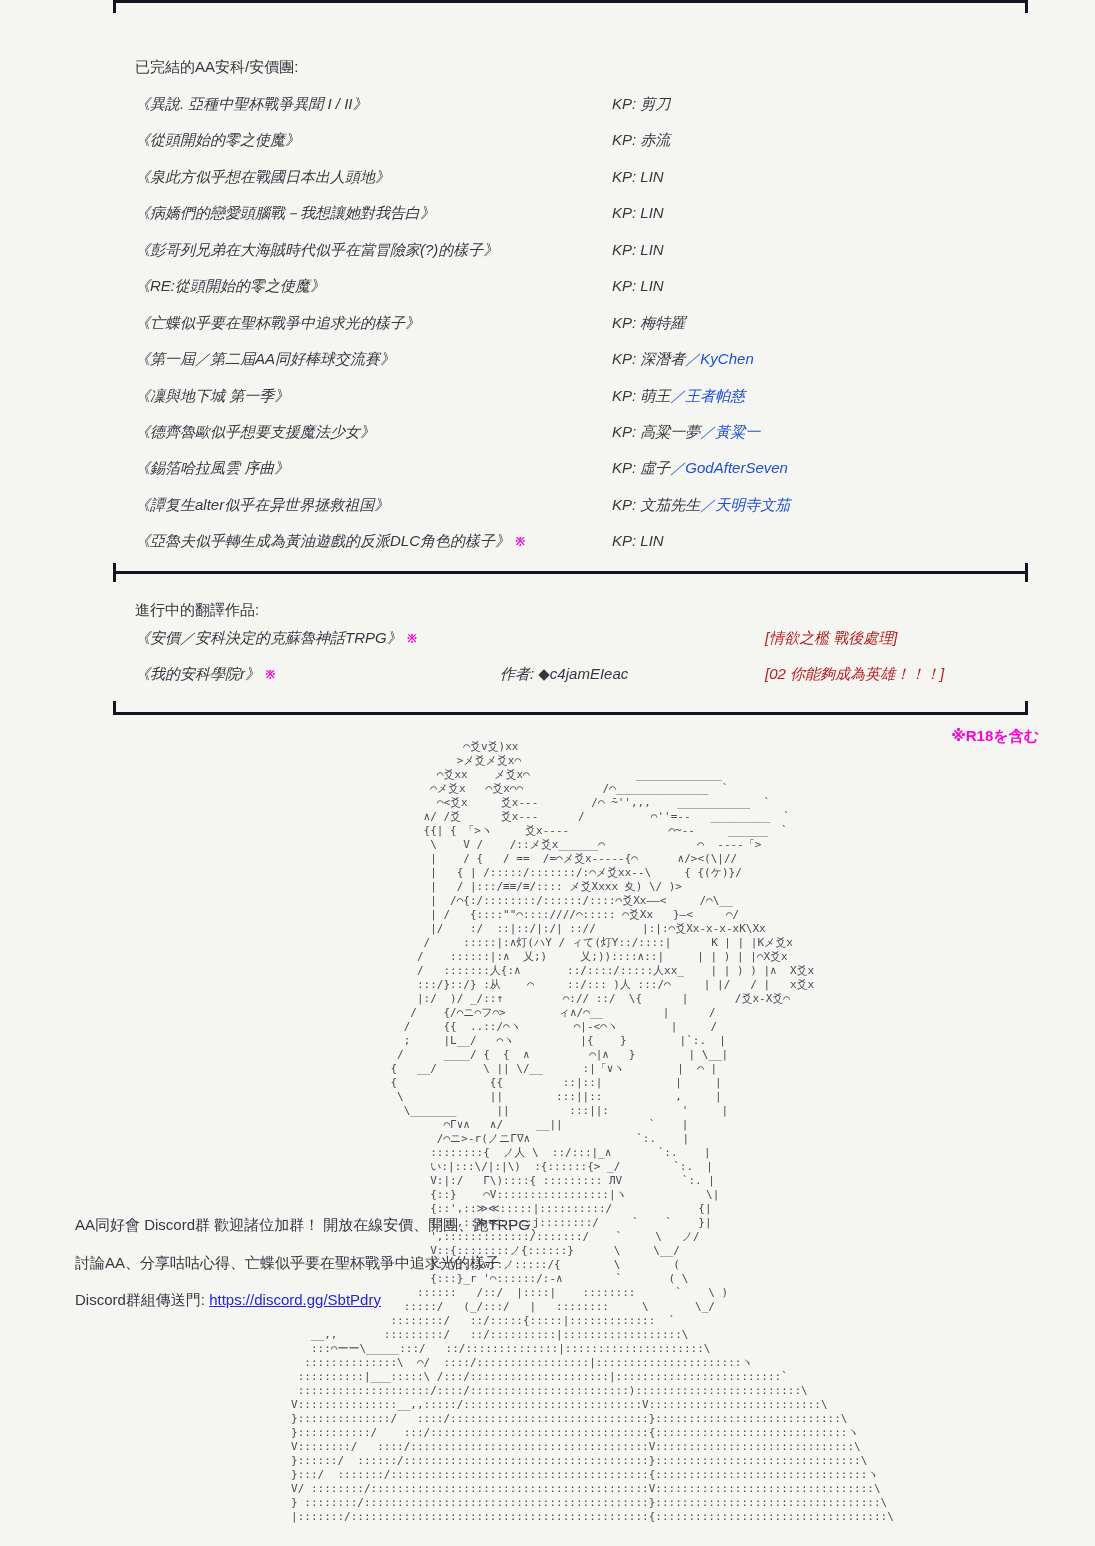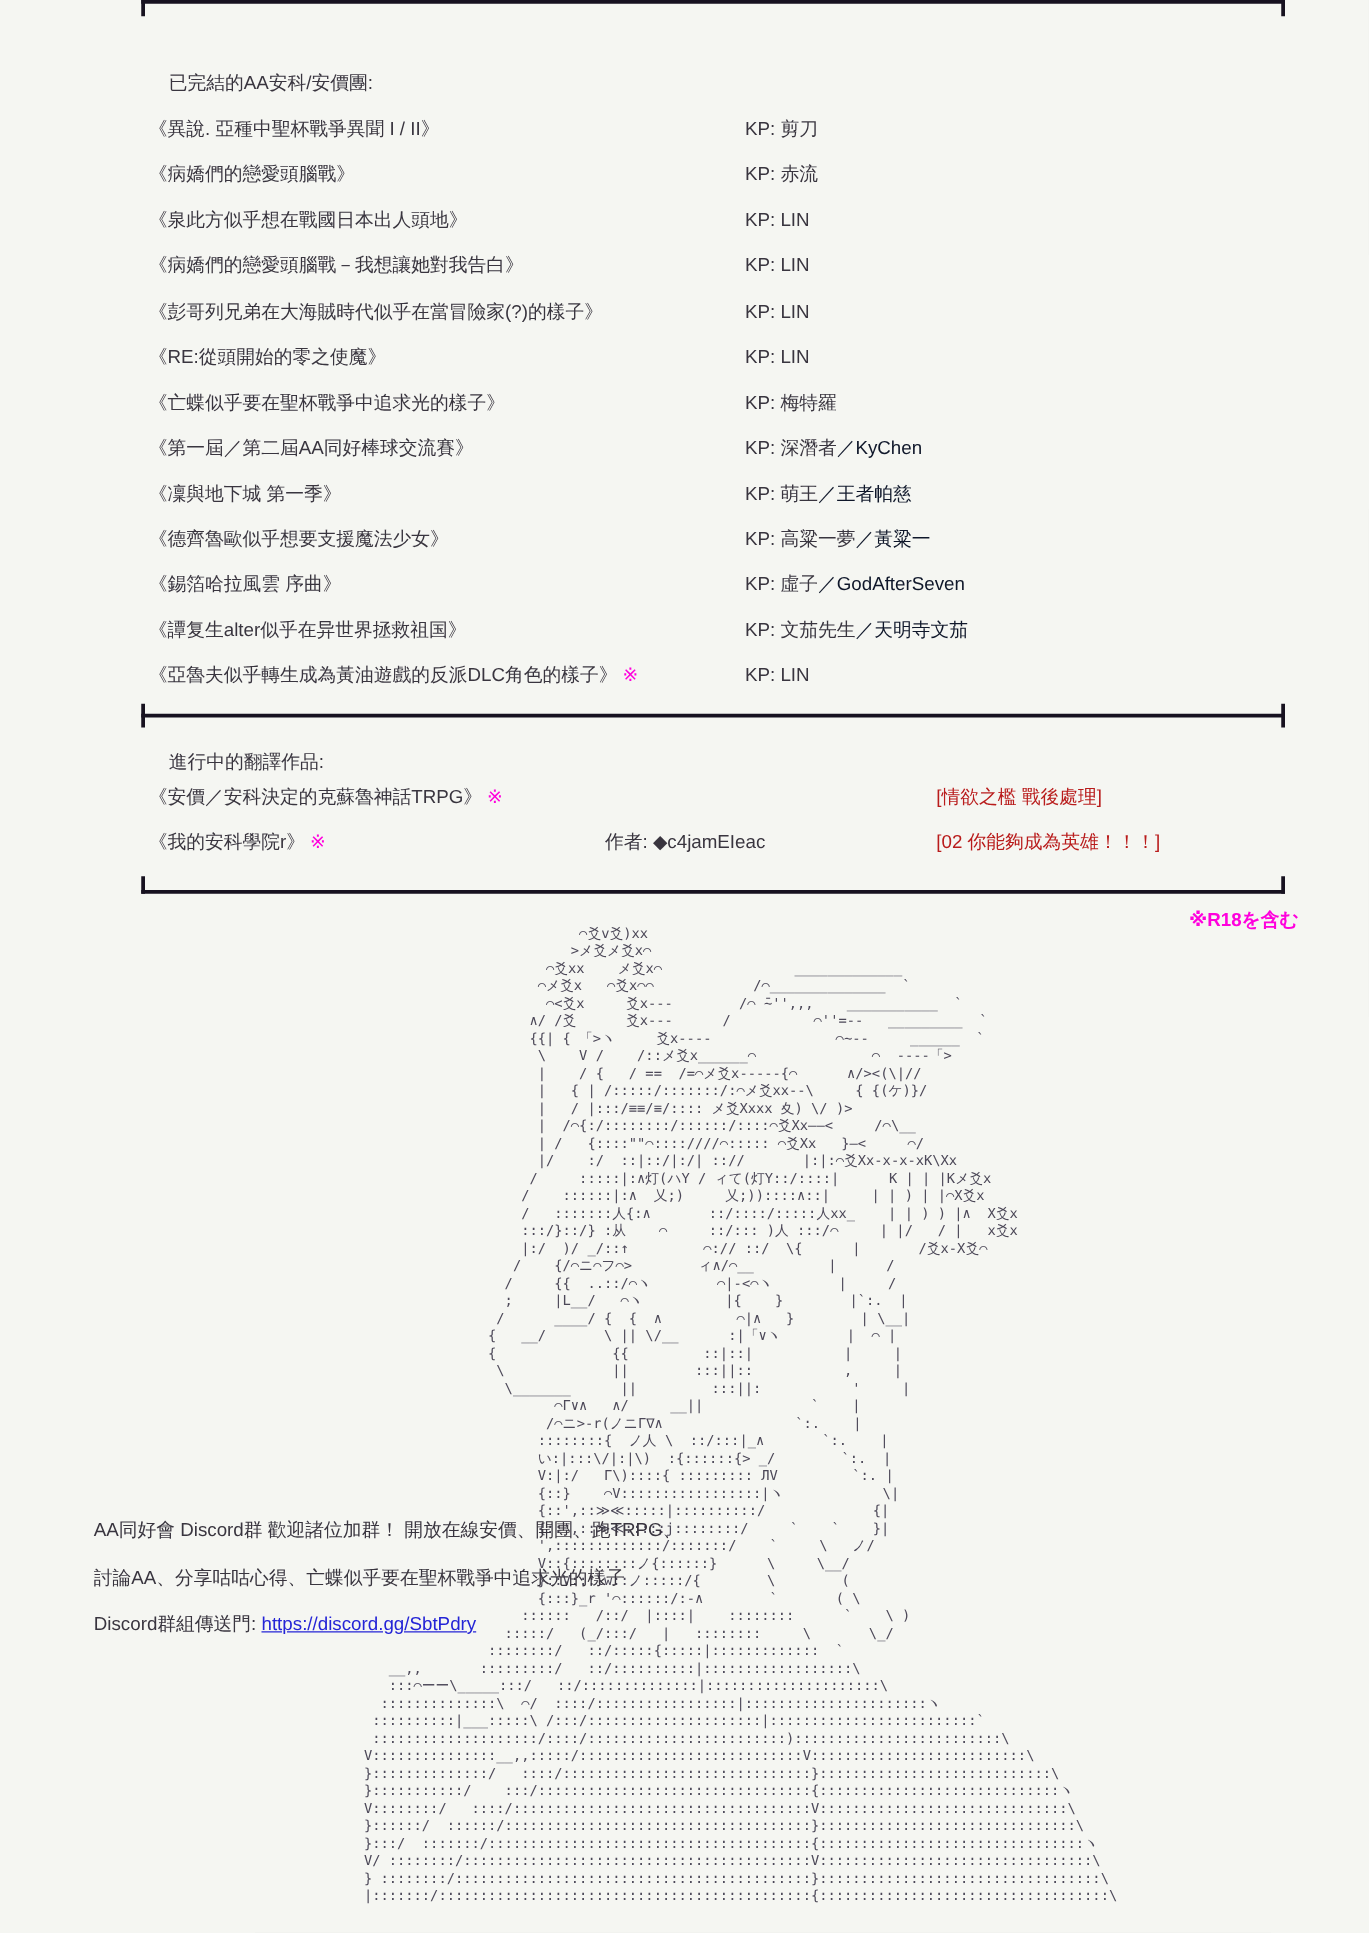--- a/index.html
+++ b/index.html
@@ -15,25 +15,25 @@
   .divider{position:absolute;left:113px;width:915px;height:3px;background:#171220;}
   .divider .tick{position:absolute;width:3px;background:#171220;}
   .divider .tick.left{left:0;}
   .divider .tick.right{right:0;}
   #divider-top .tick{top:0;height:13px;}
   #divider-mid .tick{top:-8px;height:19px;}
   #divider-bottom .tick{top:-11px;height:14px;}
 
   .sec-heading{position:absolute;left:135px;font-size:15px;line-height:20px;color:#39353f;}
 
-  .list{position:absolute;left:119px;width:905px;font-size:15px;}
+  .list{position:absolute;left:135px;width:905px;font-size:15px;font-style:italic;}
   .list .row{position:relative;height:36.45px;line-height:36.45px;white-space:nowrap;}
   .list .kp{position:absolute;left:457px;top:0;margin-left:20px;}
   .mark{color:#ff00dd;margin-left:4px;}
-  .kp-sub{color:#0f172a;}
+  .kp-sub{color:#1d4ed8;}
 
   #translation-list .author{position:absolute;left:365px;top:0;}
   #translation-list .tlink{position:absolute;left:630px;top:0;}
   a.blue-link{color:#b91c1c;text-decoration:none;}
   a.url-link{color:#2424d6;}
 
   #r18-note{position:absolute;right:56px;top:727px;font-size:15px;color:#ff00dd;font-weight:bold;}
 
   #discord-block{position:absolute;left:75px;top:1206px;font-size:15px;line-height:37.5px;white-space:nowrap;}
 
@@ -51,21 +51,21 @@
 
   <div class="divider" id="divider-top">
     <div class="tick left"></div>
     <div class="tick right"></div>
   </div>
 
   <div class="sec-heading" style="top:57px;">已完結的AA安科/安價團:</div>
 
   <div class="list" id="completed-list" style="top:86px;">
       <div class="row"><span>《異說. 亞種中聖杯戰爭異聞 I / II》</span><span class="kp">KP: 剪刀</span></div>
-      <div class="row"><span>《病嬌們的戀愛頭腦戰》</span><span class="kp">KP: 赤流</span></div>
+      <div class="row"><span>《從頭開始的零之使魔》</span><span class="kp">KP: 赤流</span></div>
       <div class="row"><span>《泉此方似乎想在戰國日本出人頭地》</span><span class="kp">KP: LIN</span></div>
       <div class="row"><span>《病嬌們的戀愛頭腦戰－我想讓她對我告白》</span><span class="kp">KP: LIN</span></div>
       <div class="row"><span>《彭哥列兄弟在大海賊時代似乎在當冒險家(?)的樣子》</span><span class="kp">KP: LIN</span></div>
       <div class="row"><span>《RE:從頭開始的零之使魔》</span><span class="kp">KP: LIN</span></div>
       <div class="row"><span>《亡蝶似乎要在聖杯戰爭中追求光的樣子》</span><span class="kp">KP: 梅特羅</span></div>
       <div class="row"><span>《第一屆／第二屆AA同好棒球交流賽》</span><span class="kp">KP: 深潛者<span class="kp-sub">／KyChen</span></span></div>
       <div class="row"><span>《凜與地下城 第一季》</span><span class="kp">KP: 萌王<span class="kp-sub">／王者帕慈</span></span></div>
       <div class="row"><span>《德齊魯歐似乎想要支援魔法少女》</span><span class="kp">KP: 高粱一夢<span class="kp-sub">／黃粱一</span></span></div>
       <div class="row"><span>《錫箔哈拉風雲 序曲》</span><span class="kp">KP: 虛子<span class="kp-sub">／GodAfterSeven</span></span></div>
       <div class="row"><span>《譚复生alter似乎在异世界拯救祖国》</span><span class="kp">KP: 文茄先生<span class="kp-sub">／天明寺文茄</span></span></div>

